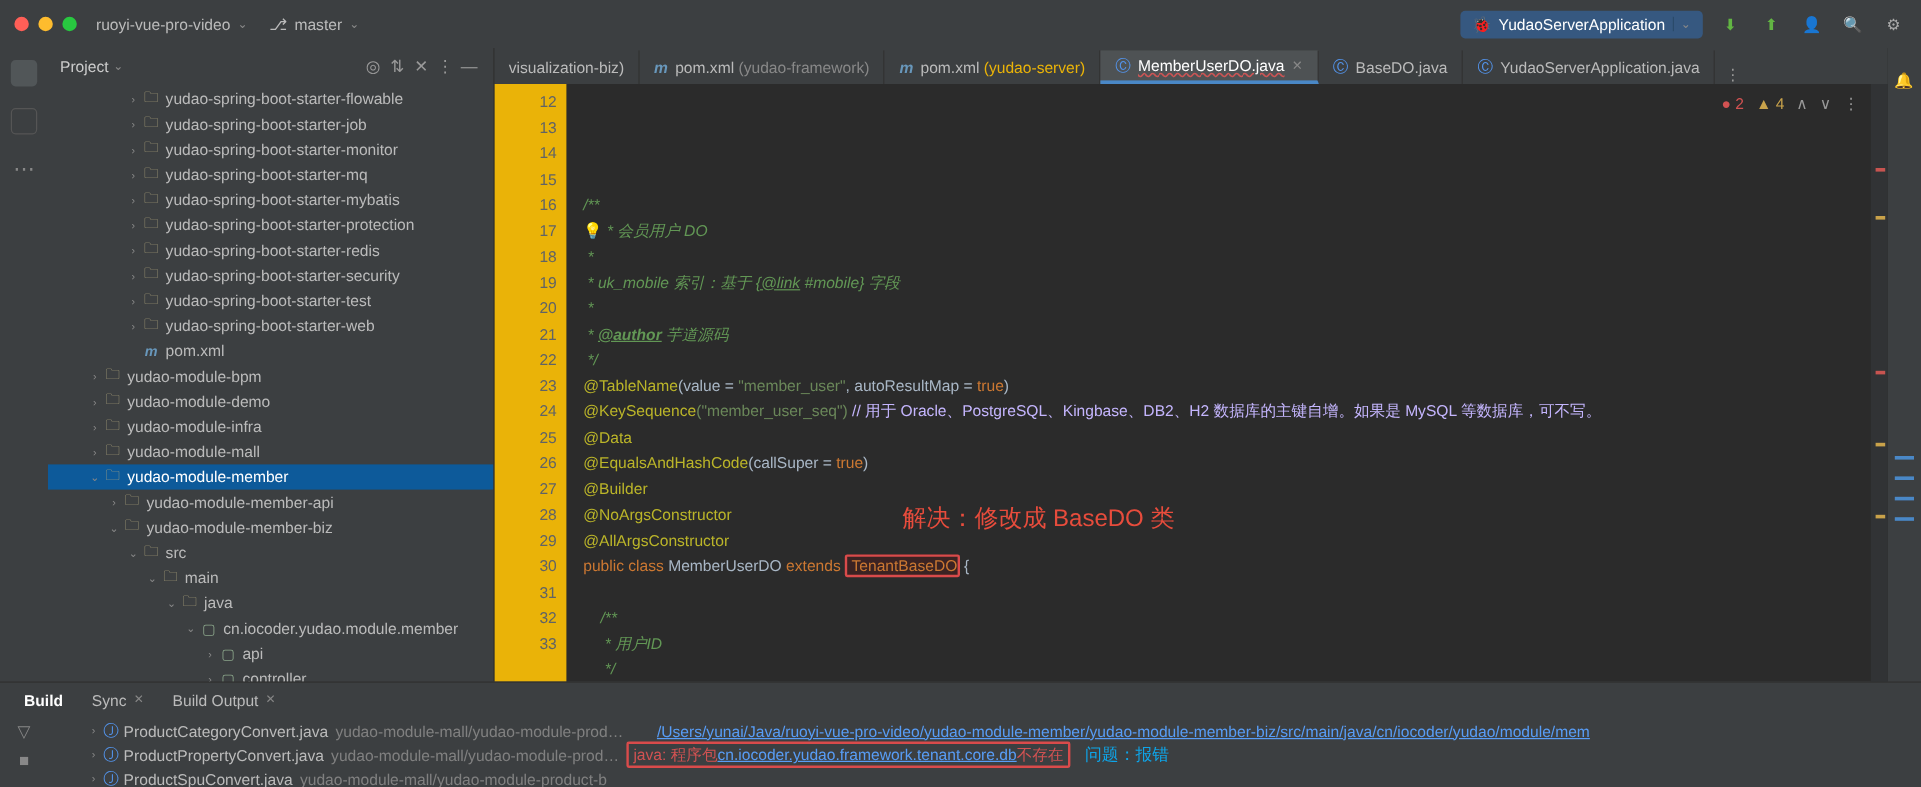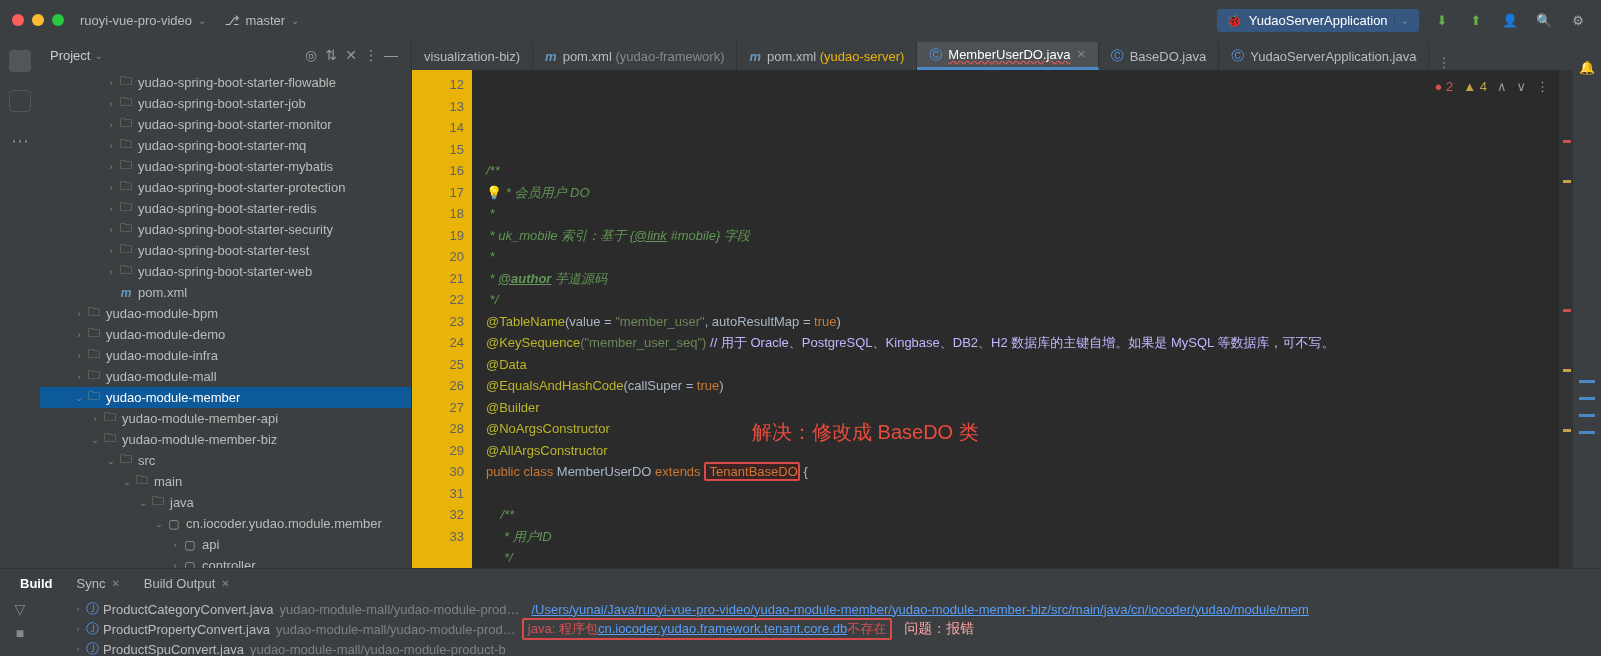--- a/index.html
+++ b/index.html
@@ -67,21 +67,21 @@
 .btm-left { width:40px; display:flex; flex-direction:column; align-items:center; padding-top:4px; gap:8px; }
 .btm-left div { color:#888; cursor:pointer; font-size:14px; }
 .btm-list { flex:1; overflow:hidden; padding-top:2px; font-size:12px; color:#bbb; }
 .btm-row { height:20px; display:flex; align-items:center; white-space:nowrap; }
 .btm-row .tw { width:16px; }
 .btm-row .ji { color:#5394ec; margin-right:4px; }
 .btm-row .path { color:#808080; margin-left:6px; }
 .btm-row .link { color:#589df6; text-decoration:underline; cursor:pointer; }
 .btm-row .err-box { border:2px solid #d94b4b; border-radius:2px; padding:0 4px; margin-left:6px; }
 .btm-row .err-red { color:#d25252; }
-.btm-row .note { color:#fca5a5; font-family:-apple-system,sans-serif; font-size:14px; font-weight:500; margin-left:12px; }
+.btm-row .note { color:#0ea5e9; font-family:-apple-system,sans-serif; font-size:14px; font-weight:500; margin-left:12px; }
 .caret-line { position:absolute; left:0; right:0; height:21px; background:#323232; z-index:-1; }
 </style>
 </head>
 <body>
 
 <div class="title-bar">
   <div class="traffic">
     <div class="dot red"></div>
     <div class="dot yellow"></div>
     <div class="dot green"></div>
@@ -352,21 +352,21 @@
     <div class="btm-left">
       <div>▽</div>
       <div>■</div>
     </div>
     <div class="btm-list" id="btm-list">
         <div class="btm-row" style="padding-left: 30px;">
           <span class="tw">›</span>
           <span class="ji">Ⓙ</span>
           <span>ProductCategoryConvert.java</span>
           <span class="path">yudao-module-mall/yudao-module-prod…</span>
-          <span class="link" style="margin-left:12px">/Users/yunai/Java/ruoyi-vue-pro-video/yudao-module-member/yudao-module-member-biz/src/main/java/cn/iocoder/yudao/module/mem</span>
+          <span class="link" style="margin-left:28px">/Users/yunai/Java/ruoyi-vue-pro-video/yudao-module-member/yudao-module-member-biz/src/main/java/cn/iocoder/yudao/module/mem</span>
         </div>
         <div class="btm-row" style="padding-left: 30px;">
           <span class="tw">›</span>
           <span class="ji">Ⓙ</span>
           <span>ProductPropertyConvert.java</span>
           <span class="path">yudao-module-mall/yudao-module-prod…</span>
           <span class="err-box"><span class="err-red">java: 程序包</span><span style="color:#589df6;text-decoration:underline">cn.iocoder.yudao.framework.tenant.core.db</span><span class="err-red">不存在</span></span>
           <span class="note">问题：报错</span>
         </div>
         <div class="btm-row" style="padding-left: 30px;">

